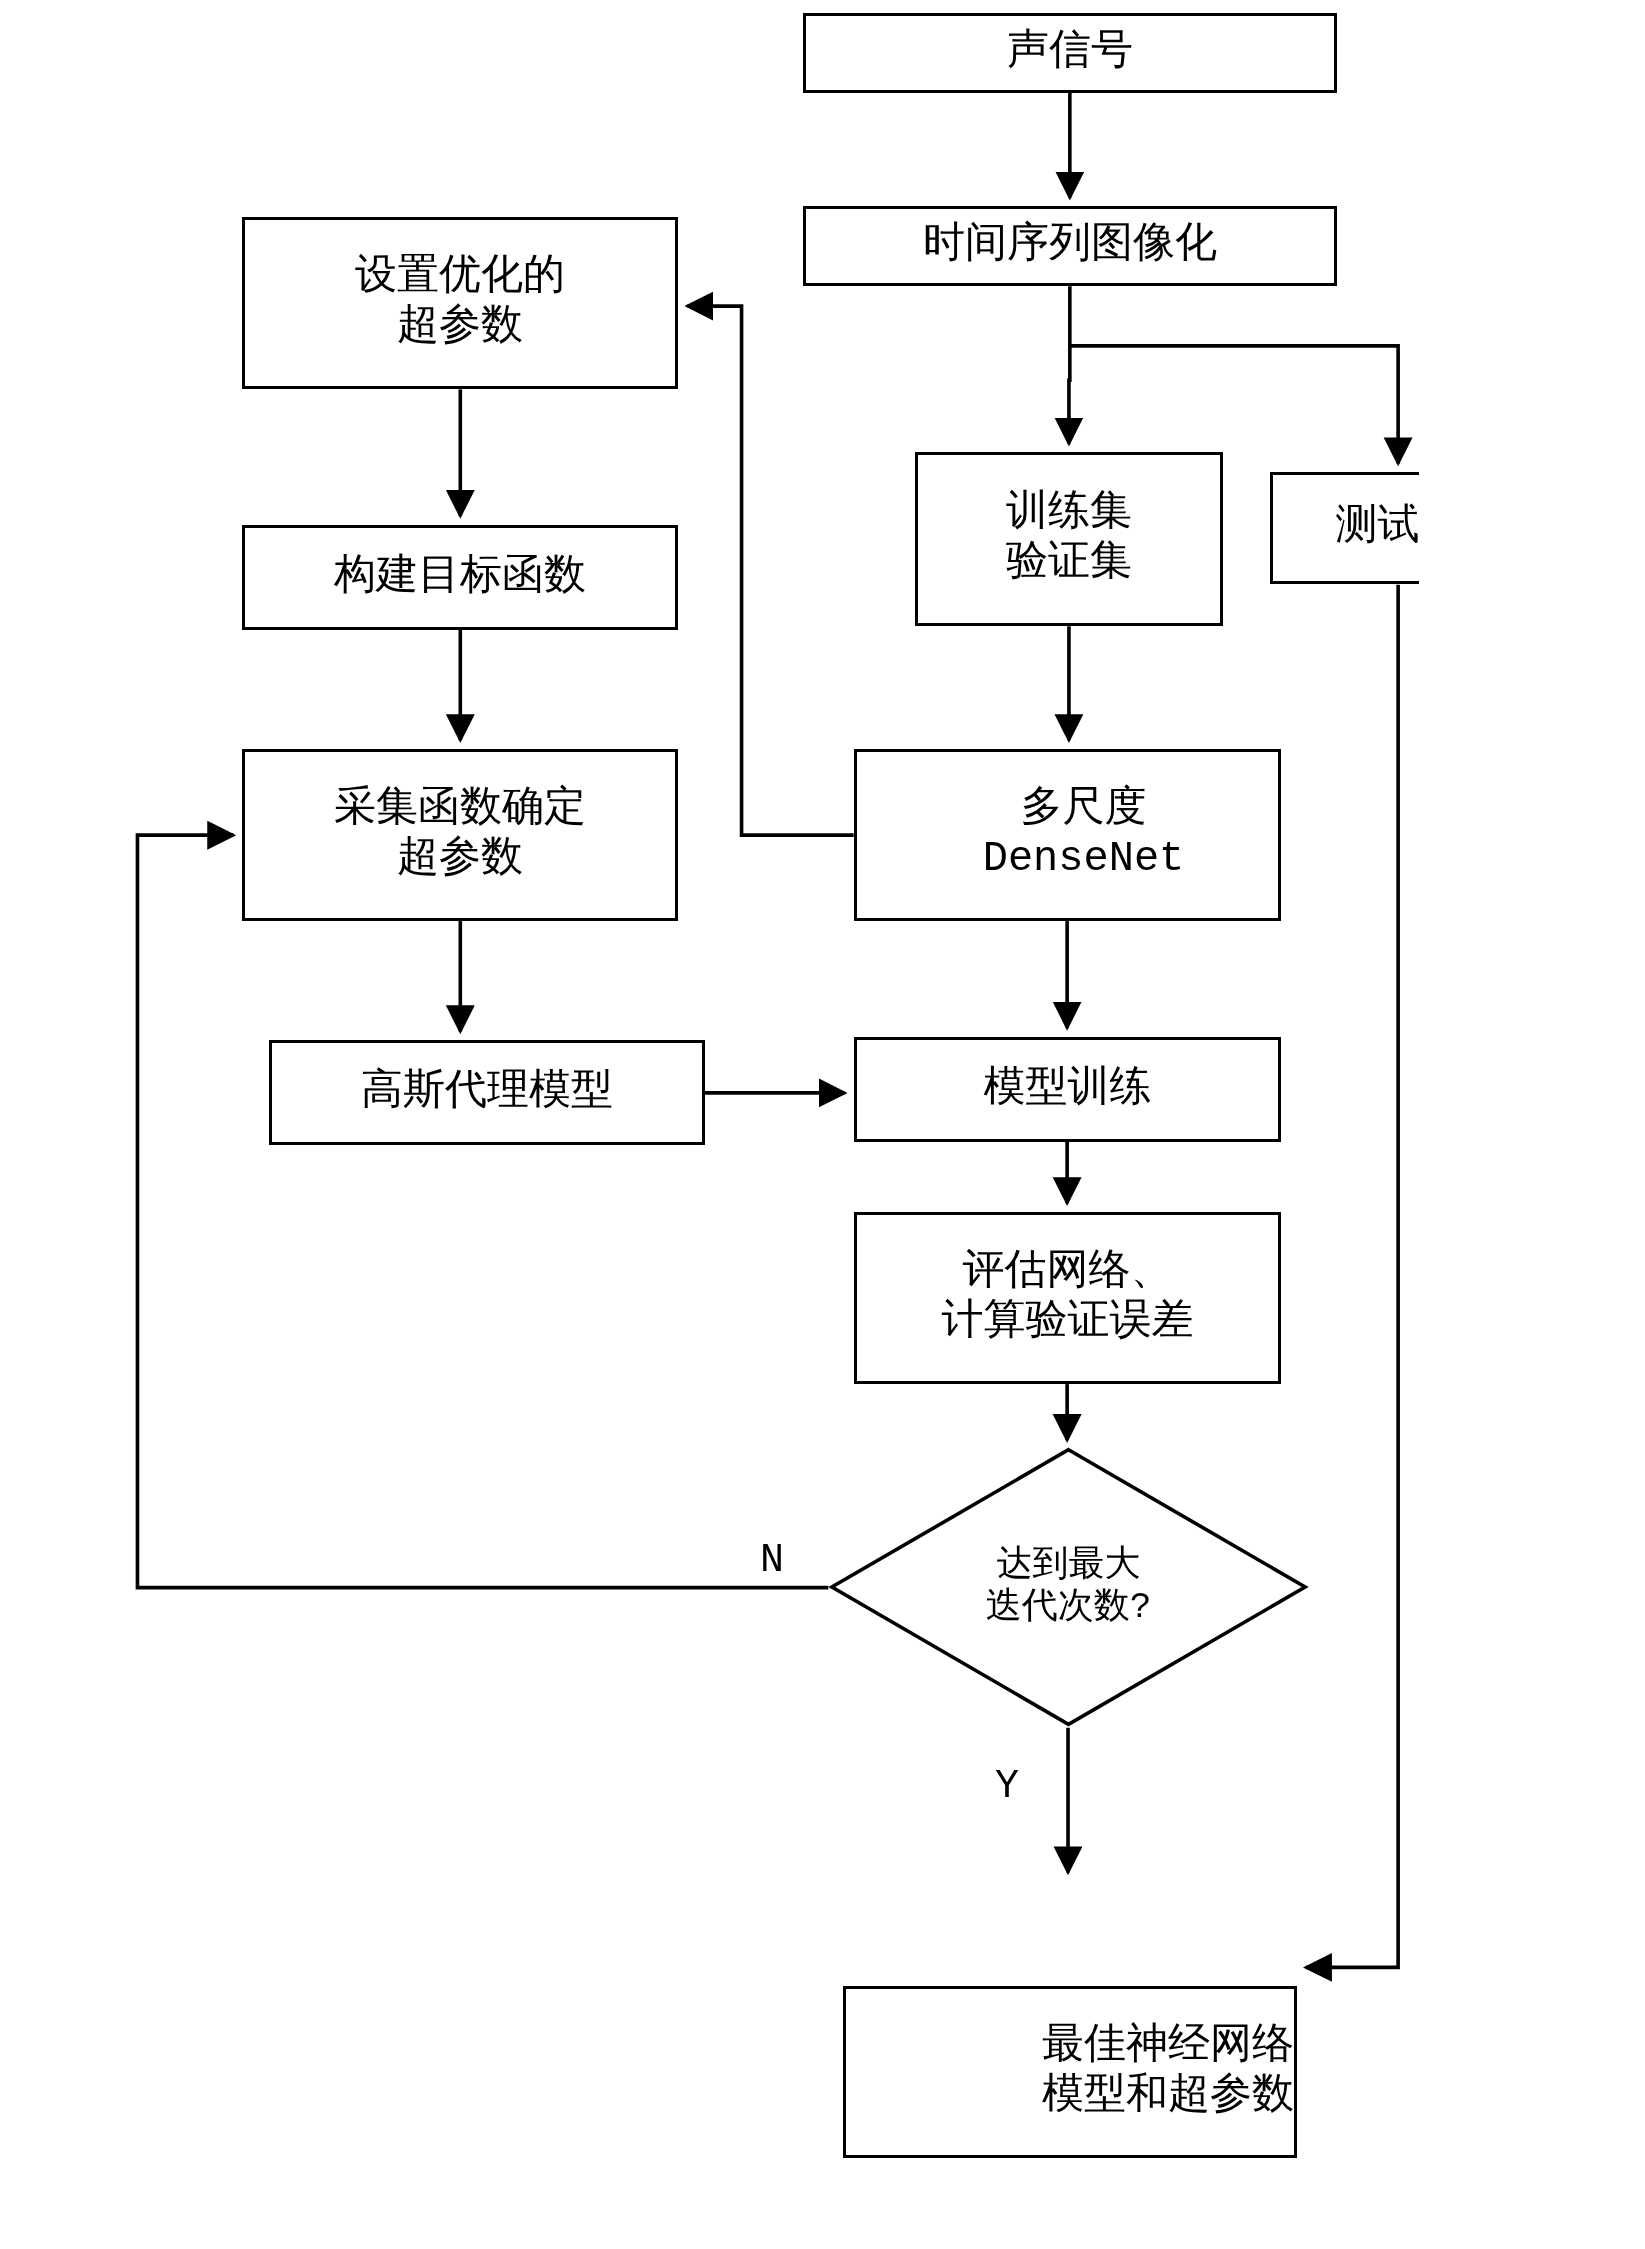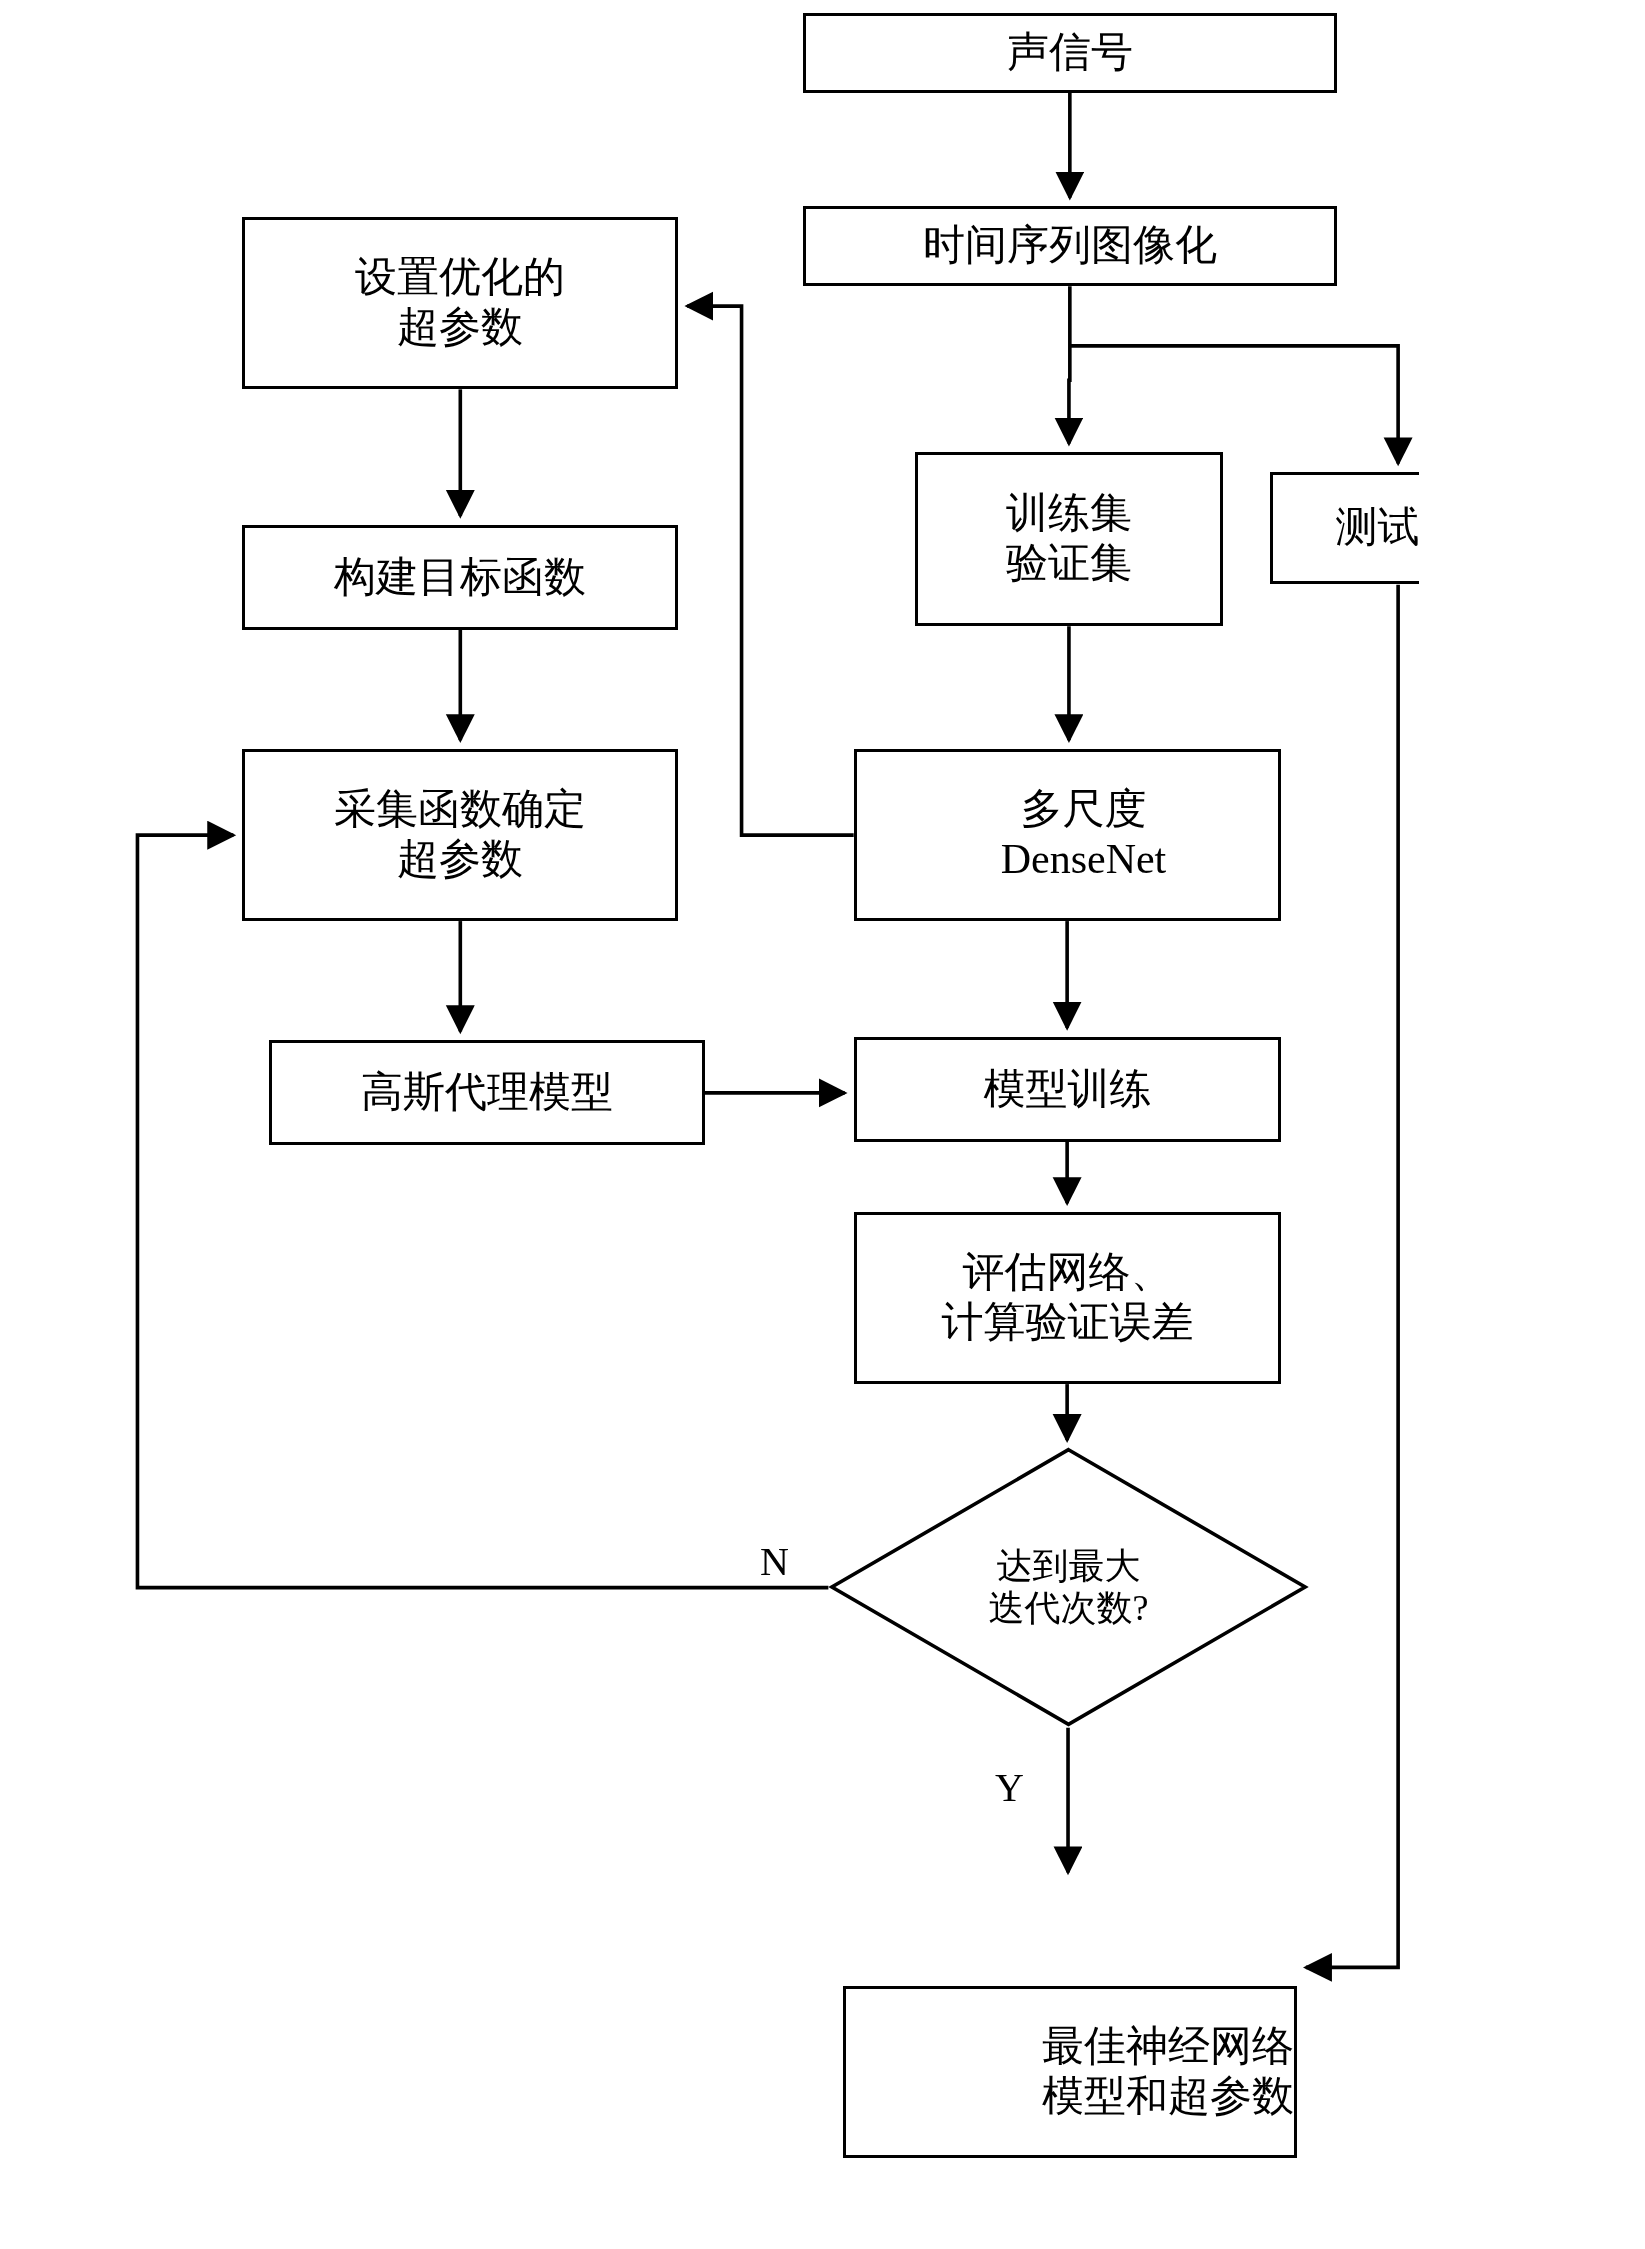--- a/index.html
+++ b/index.html
@@ -5,21 +5,21 @@
   html, body {
     margin: 0;
     padding: 0;
     background: #ffffff;
   }
   #canvas {
     position: relative;
     width: 1419px;
     height: 2250px;
     background: #ffffff;
-    font-family: Liberation Serif, serif;
+    font-family: Liberation Mono, monospace;
     overflow: hidden;
     border-radius: 11px;
   }
   .node {
     position: absolute;
     box-sizing: border-box;
     border: 3.6px solid #000000;
     background: #ffffff;
     display: flex;
     align-items: center;

